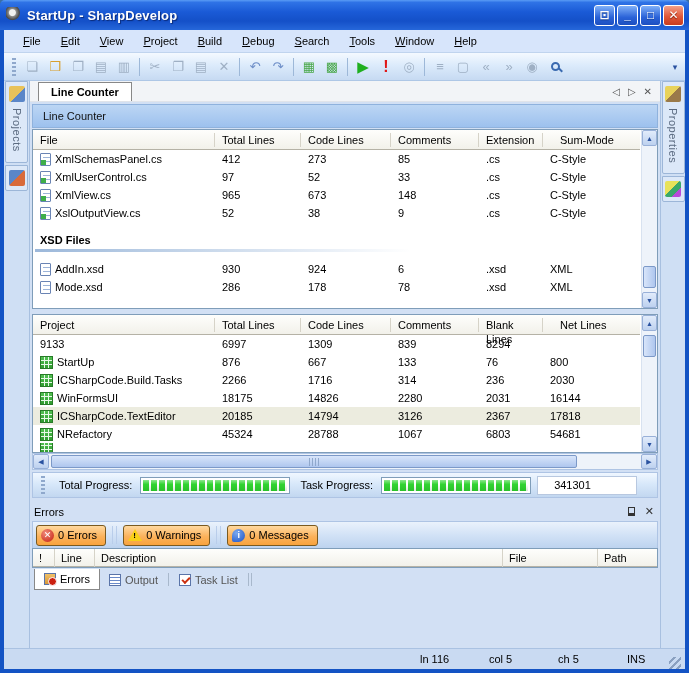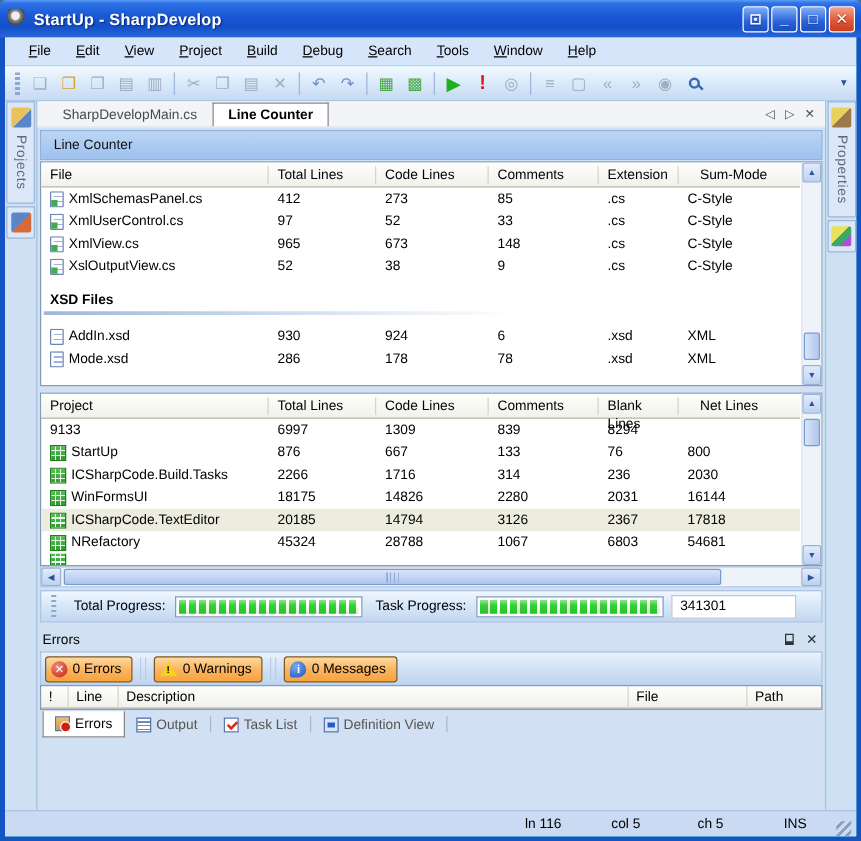--- a/index.html
+++ b/index.html
@@ -1,19 +1,19 @@
 <!DOCTYPE html>
 <html><head>
 <meta charset="utf-8">
 <style>
   * { margin:0; padding:0; box-sizing:border-box; }
   html,body { width:689px; height:673px; overflow:hidden; background:#3a6ea5;
               font-family:"Liberation Sans","DejaVu Sans",sans-serif; font-size:11px; color:#000; }
   .frame { width:689px; height:673px; display:flex; flex-direction:column;
-           background:#5eead4; border-left:4px solid #1353c4; border-right:4px solid #1353c4;
+           background:#f97316; border-left:4px solid #1353c4; border-right:4px solid #1353c4;
            border-bottom:4px solid #1353c4; border-radius:6px 6px 0 0; }
 
   
   .titlebar { height:30px; flex:0 0 30px; display:flex; align-items:center; padding:0 5px 0 6px;
               background:linear-gradient(180deg,#5a9cf5 0%,#2f73e6 8%,#1a5ad6 40%,#1450c8 70%,#2667da 100%);
               border-radius:5px 5px 0 0; margin:-0px -4px 0 -4px; }
   .app-icon { width:16px; height:16px; margin-right:5px; border-radius:3px;
               background:radial-gradient(circle at 40% 35%,#f0f0f0 0 3px,#8a8a8a 4px,#4a4a4a 7px,transparent 8px); }
   .title-text { color:#fff; font-weight:bold; font-size:13px; text-shadow:1px 1px 1px #0a2a78; letter-spacing:.2px; }
   .win-btns { margin-left:auto; display:flex; gap:2px; }
@@ -119,21 +119,21 @@
 
   
   .progress-row { height:26px; flex:0 0 26px; margin-top:2px; display:flex; align-items:center; gap:6px;
                   background:linear-gradient(180deg,#f0f7ff,#d8e8fa 45%,#c2d7f0); border:1px solid #aec4e4; padding:0 4px; }
   .plabel { padding:0 2px 0 4px; }
   .pbar { width:150px; height:17px; background:#fff; border:1px solid #7f9db9; padding:2px; }
   .pfill { height:100%; width:100%;
            background:linear-gradient(180deg,rgba(255,255,255,.45),rgba(255,255,255,0) 40%,rgba(0,90,0,.15)),
                       repeating-linear-gradient(90deg,#31d331 0 6px,#fff 6px 8px); }
   .pcounter { width:100px; height:19px; background:#fff; border:1px solid #b8c8e0; display:flex;
-              align-items:center; padding-left:6px; }
+              align-items:center; padding-left:16px; }
   .pspacer { flex:1; }
 
   
   .errors-panel { margin-top:4px; display:flex; flex-direction:column; min-height:0; }
   .errors-title { height:19px; flex:0 0 19px; display:flex; align-items:center; padding:0 4px 0 2px; }
   .etitle-btns { margin-left:auto; display:flex; gap:10px; align-items:center; color:#333; }
   .pin-icon { width:7px; height:9px; border:1px solid #333; border-bottom:3px solid #333; }
   .errors-toolbar { height:27px; flex:0 0 27px; display:flex; align-items:center; gap:4px; padding:0 3px;
                     background:linear-gradient(180deg,#eaf2fc,#d2e2f6 50%,#bdd3ef); border:1px solid #aec4e4; border-bottom:none; }
   .ebtn { height:21px; display:flex; align-items:center; gap:4px; padding:0 8px 0 4px;
@@ -252,21 +252,20 @@
         <div class="vlabel">Projects</div>
       </div>
       <div class="strip-tab">
         <div class="strip-ico ico-classes"></div>
       </div>
     </div>
 
     <div class="center">
 
       <div class="doctabs">
-        <div class="dtab">SharpDevelopMain.cs</div>
         <div class="dtab active">Line Counter</div>
         <div class="dnav">
           <span>◁</span>
           <span>▷</span>
           <span>✕</span>
         </div>
       </div>
 
       <div class="content">
 
@@ -527,24 +526,20 @@
           <div class="btab">
             <span class="bic out"></span>
             <span>Output</span>
           </div>
           <div class="bsep"></div>
           <div class="btab">
             <span class="bic task"></span>
             <span>Task List</span>
           </div>
           <div class="bsep"></div>
-          <div class="btab">
-            <span class="bic def"></span>
-            <span>Definition View</span>
-          </div>
           <div class="bsep"></div>
         </div>
       </div>
     </div>
 
     <div class="strip right">
       <div class="strip-tab">
         <div class="strip-ico ico-props"></div>
         <div class="vlabel">Properties</div>
       </div>

